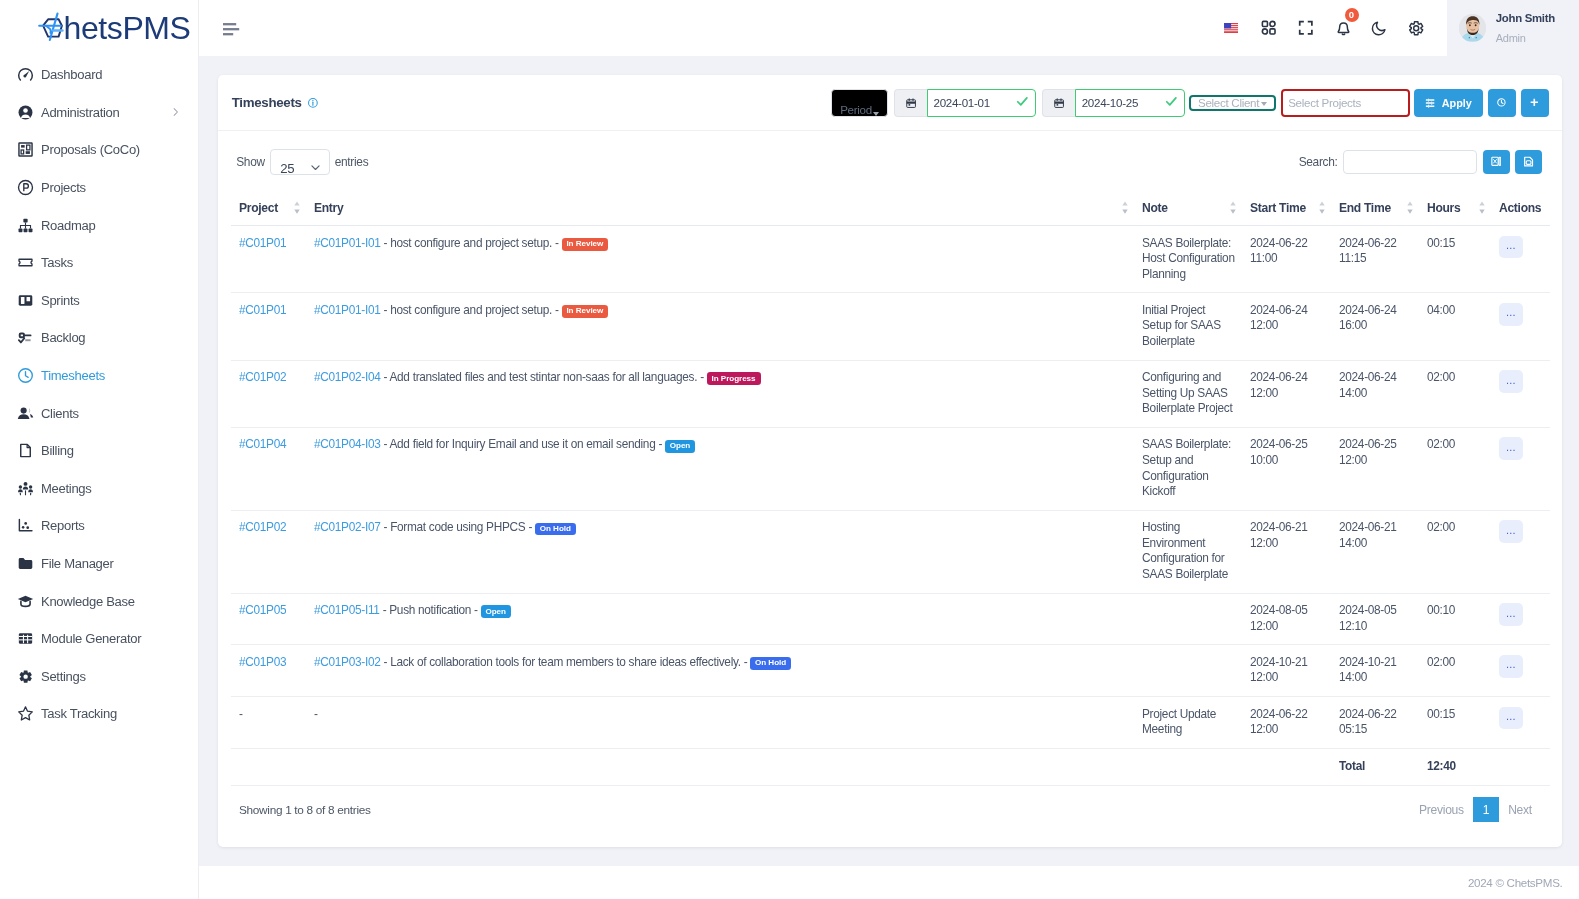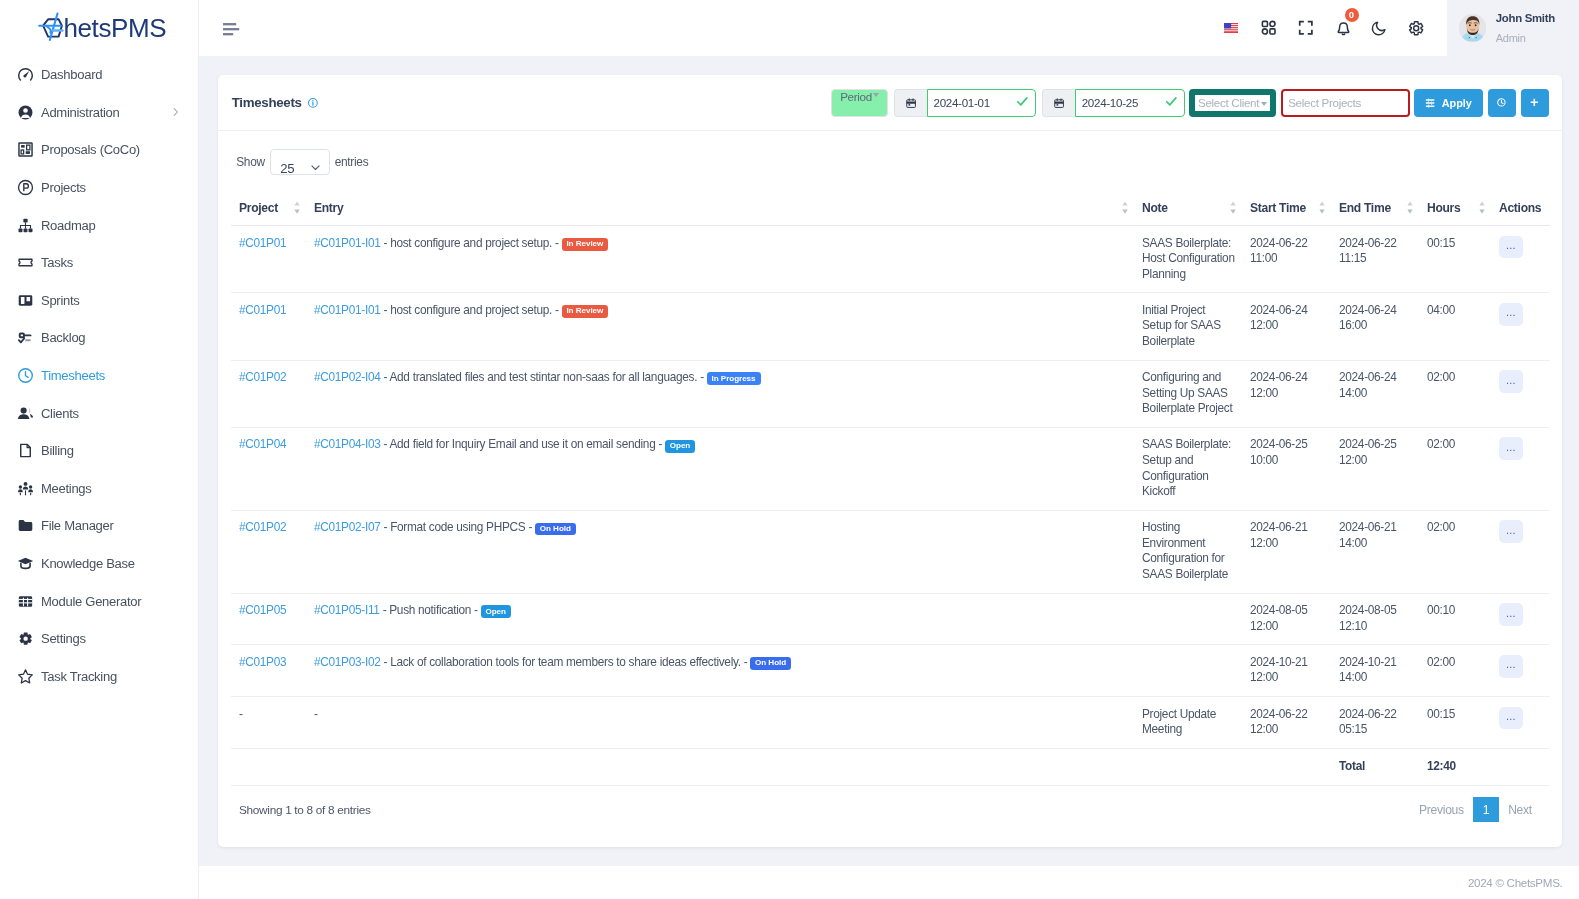--- a/index.html
+++ b/index.html
@@ -3,21 +3,21 @@
 <meta charset="utf-8">
 <style>
 *{box-sizing:border-box;margin:0;padding:0}
 html,body{width:1579px;height:899px;overflow:hidden}
 body{font-family:"Liberation Sans",sans-serif;background:#f1f2f7;color:#4a5568;font-size:13px;letter-spacing:-0.3px;-webkit-font-smoothing:antialiased}
 #app{display:flex;width:1579px;height:899px}
 
 .sidebar{width:199px;flex:0 0 199px;background:#fff;height:899px;border-right:1px solid #edeef2;display:flex;flex-direction:column}
 .logo-wrap{height:56px;display:flex;align-items:center;padding-left:36px;flex:0 0 56px}
 .logo-mark{width:28px;height:36px;margin-right:0px;margin-left:0px;position:relative;flex:0 0 28px;display:flex;align-items:center}
-.logo-text{font-size:26px;font-weight:400;color:#1d3b78;letter-spacing:-0.4px;line-height:1;margin-left:-0.5px}
+.logo-text{font-size:32px;font-weight:400;color:#1d3b78;letter-spacing:-0.4px;line-height:1;margin-left:-0.5px}
 .nav{padding-top:0px;overflow:hidden}
 .nav-item{display:flex;align-items:center;height:37.6px;padding-left:17px;color:#48515f;font-size:13.05px;position:relative;cursor:pointer;text-decoration:none}
 .nav-item .ni{width:17px;height:17px;display:flex;align-items:center;justify-content:center;margin-right:7px;flex:0 0 17px;color:#2b3445}
 .nav-item.active{color:#2e9bdc}
 .nav-item.active .ni{color:#2e9bdc}
 .nav-item .chev{position:absolute;right:17px;top:50%;transform:translateY(-50%);display:flex;color:#9aa3b2}
 
 .main{flex:1;display:flex;flex-direction:column;min-width:0;height:899px}
 .topbar{height:56px;flex:0 0 56px;background:#fff;display:flex;align-items:center;justify-content:space-between}
 .hamburger{margin-left:22.4px;width:20px;height:18px;margin-top:3px;display:flex;align-items:center;justify-content:center;cursor:pointer;color:#767d8f}
@@ -29,26 +29,26 @@
 .uname{font-size:11.4px;color:#34415a;font-weight:700;line-height:15px}
 .urole{font-size:11px;color:#a7aebc;line-height:15px;margin-top:5px}
 .content{flex:1;padding:19px 17px 0 19px;min-height:0}
 .page-footer{height:33px;flex:0 0 33px;background:#fff;display:flex;align-items:center;justify-content:flex-end;padding-right:16.5px;color:#a0a8b6;font-size:11.6px}
 
 .card{background:#fff;border-radius:5px;box-shadow:0 1px 3px rgba(56,65,74,.10);height:772px;display:flex;flex-direction:column;overflow:hidden}
 .card-head{height:56.3px;flex:0 0 56.3px;display:flex;align-items:center;justify-content:space-between;padding:0 13px 0 13px;border-bottom:1px solid #eef0f3}
 .card-title{font-size:13.3px;color:#34415a;font-weight:700;display:flex;align-items:center;margin-left:0.7px}
 .card-title .info{margin-left:6.3px;display:flex;color:#2e9bdc;align-items:center}
 .filters{display:flex;align-items:center;gap:0}
-.btn-period{border:1px solid #dfe3e9;border-radius:4px;background:#86efac;color:#5e6a7d;height:28px;width:56.7px;display:flex;align-items:flex-start;font-size:11.6px;cursor:pointer;justify-content:center;padding:0 0 0 0}
+.btn-period{border:1px solid #dfe3e9;border-radius:4px;background:#000000;color:#5e6a7d;height:28px;width:56.7px;display:flex;align-items:flex-end;font-size:11.6px;cursor:pointer;justify-content:center;padding:0 0 0 0}
 .caret{width:0;height:0;border-left:3.2px solid transparent;border-right:3.2px solid transparent;border-top:4.0px solid #9aa3b0;margin-left:1.5px;margin-top:3px}
 .dategrp{display:flex;margin-left:5.5px;height:28px}
 .date-ico{width:33.4px;background:#eef0f4;border:1px solid #dfe3e9;border-right:none;border-radius:4px 0 0 4px;display:flex;align-items:center;justify-content:center;color:#3c4757}
 .date-inp{border:1px solid #3ecb71;border-radius:0 4px 4px 0;width:109.3px;display:flex;align-items:center;justify-content:space-between;padding:0 6.3px 0 5.5px;background:#fff;font-size:11.6px;color:#3b4659;cursor:text}
-.sel-client{margin-left:4px;border:6px solid #0f766e;border-radius:4px;width:87.6px;height:28px;display:flex;align-items:center;justify-content:center;padding:0 2px;color:#aab2bd;font-size:11.6px;cursor:pointer;overflow:hidden;white-space:nowrap}
+.sel-client{margin-left:4px;border:2px solid #0f766e;border-radius:4px;width:87.6px;height:16px;display:flex;align-items:center;justify-content:center;padding:0 2px;color:#aab2bd;font-size:11.6px;cursor:pointer;overflow:hidden;white-space:nowrap}
 .sel-proj{margin-left:4.4px;border:2px solid #b91c1c;border-radius:4px;width:129px;height:28px;display:flex;align-items:center;padding:0 5.7px;color:#aab2bd;font-size:11.6px;cursor:text}
 .btn-apply{margin-left:4.5px;background:#2e9bdc;color:#fff;border-radius:4px;height:28px;width:69px;justify-content:center;display:flex;align-items:center;font-size:10.9px;font-weight:700;cursor:pointer;letter-spacing:-0.1px}
 .btn-apply .fi{margin-right:6.3px;display:flex}
 .btn-sq{margin-left:4.5px;background:#2e9bdc;color:#fff;border-radius:4px;height:28px;width:28.5px;display:flex;align-items:center;justify-content:center;cursor:pointer}
 
 .card-body{flex:1;padding:17.7px 13px 0 13px;display:flex;flex-direction:column;min-height:0}
 .tbl-top{display:flex;align-items:center;justify-content:space-between;height:25.6px;margin-bottom:0px;padding:0 6.8px 0 0}
 .showgrp{display:flex;align-items:center;color:#4d5766;font-size:11.9px;margin-left:5.2px}
 .lenselect{margin:0 5px 0 5.5px;border:1px solid #dde2e8;border-radius:4px;height:25.6px;width:59.5px;display:flex;align-items:center;justify-content:space-between;padding:14px 7px 0 9px;font-size:13.2px;color:#3b4659;cursor:pointer;background:#fff}
 .searchgrp{display:flex;align-items:center;color:#4d5766;font-size:11.9px}
@@ -226,20 +226,33 @@
                 <path d="M10 12.6 V17.4"></path>
                 <path d="M16 15.6 V17.4"></path>
               </g>
             </svg>
           </span>
           <span>Meetings</span>
         </div>
         <div class="nav-item">
           <span class="ni">
             <svg width="17" height="17" viewBox="0 0 20 20">
+              <path d="M2.8 2.8 V16.2 H17.6" fill="none" stroke="currentColor" stroke-width="1.7" stroke-linecap="round" stroke-linejoin="round"></path>
+              <g fill="currentColor">
+                <circle cx="7.2" cy="12.2" r="1.5"></circle>
+                <circle cx="12.6" cy="12.6" r="1.6"></circle>
+                <circle cx="10.2" cy="7.6" r="1.6"></circle>
+              </g>
+            </svg>
+          </span>
+          <span>Reports</span>
+        </div>
+        <div class="nav-item">
+          <span class="ni">
+            <svg width="17" height="17" viewBox="0 0 20 20">
               <path d="M2 5.2 A1.7 1.7 0 0 1 3.7 3.5 H7.6 L9.5 5.8 H16.3 A1.7 1.7 0 0 1 18 7.5 V14.8 A1.7 1.7 0 0 1 16.3 16.5 H3.7 A1.7 1.7 0 0 1 2 14.8 Z" fill="currentColor"></path>
             </svg>
           </span>
           <span>File Manager</span>
         </div>
         <div class="nav-item">
           <span class="ni">
             <svg width="17" height="17" viewBox="0 0 20 20">
               <path d="M10 3.2 L19 7.1 L10 11 L1 7.1 Z" fill="currentColor"></path>
               <path d="M4.6 9.9 V13 C4.6 14.6 7 15.8 10 15.8 C13 15.8 15.4 14.6 15.4 13 V9.9" fill="none" stroke="currentColor" stroke-width="1.9" stroke-linecap="round"></path>
@@ -477,20 +490,37 @@
           <div class="tbl-top">
             <div class="showgrp">
               <span>Show</span>
               <span class="lenselect">
                 <span>25</span>
                 <span><svg width="13" height="13" viewBox="0 0 16 16">
                       <path d="M3.6 6 L8 10.4 L12.4 6" fill="none" stroke="#5b6577" stroke-width="1.5" stroke-linecap="round" stroke-linejoin="round"></path>
                     </svg></span>
               </span>
               <span>entries</span>
+            </div>
+            <div class="searchgrp">
+              <span>Search:</span>
+              <input class="search-inp" value="" style="">
+              <span class="exp-btn">
+                <svg width="10.6" height="10.6" viewBox="0 0 16 16">
+                    <rect x="1.3" y="1.9" width="9.5" height="12.2" rx="0.9" fill="none" stroke="#fff" stroke-width="1.7"></rect>
+                    <rect x="12.2" y="1.9" width="2.5" height="12.2" rx="0.9" fill="none" stroke="#fff" stroke-width="1.7"></rect>
+                    <path d="M3.9 5.4 L8.2 10.6 M8.2 5.4 L3.9 10.6" stroke="#fff" stroke-width="1.5" stroke-linecap="round"></path>
+                  </svg>
+              </span>
+              <span class="exp-btn">
+                <svg width="11.2" height="11.2" viewBox="0 0 16 16">
+                    <path d="M2.4 1.8 H9.8 L13.6 5.6 V14.2 H2.4 Z" fill="none" stroke="#fff" stroke-width="1.7" stroke-linejoin="round"></path>
+                    <rect x="4.6" y="6.8" width="6.8" height="5.2" rx="1.5" fill="none" stroke="#fff" stroke-width="1.6"></rect>
+                  </svg>
+              </span>
             </div>
           </div>
           <div class="tbl-wrap">
             <table>
               <colgroup>
                   <col style="width:75px">
                   <col style="width:828px">
                   <col style="width:108px">
                   <col style="width:89px">
                   <col style="width:88px">
@@ -556,21 +586,21 @@
                     <td>Initial Project Setup for SAAS Boilerplate</td>
                     <td>2024-06-24 12:00</td>
                     <td>2024-06-24 16:00</td>
                     <td>04:00</td>
                     <td>
                       <span class="act-btn">...</span>
                     </td>
                   </tr>
                   <tr>
                     <td><a class="lnk">#C01P02</a></td>
-                    <td><a class="lnk">#C01P02-I04</a> <span>- Add translated files and test stintar non-saas for all languages. -</span> <span class="pill" style="background:#3b82f6">In Progress</span></td>
+                    <td><a class="lnk">#C01P02-I04</a> <span>- Add translated files and test stintar non-saas for all languages. -</span> <span class="pill" style="background:#be185d">In Progress</span></td>
                     <td>Configuring and Setting Up SAAS Boilerplate Project</td>
                     <td>2024-06-24 12:00</td>
                     <td>2024-06-24 14:00</td>
                     <td>02:00</td>
                     <td>
                       <span class="act-btn">...</span>
                     </td>
                   </tr>
                   <tr>
                     <td><a class="lnk">#C01P04</a></td>

